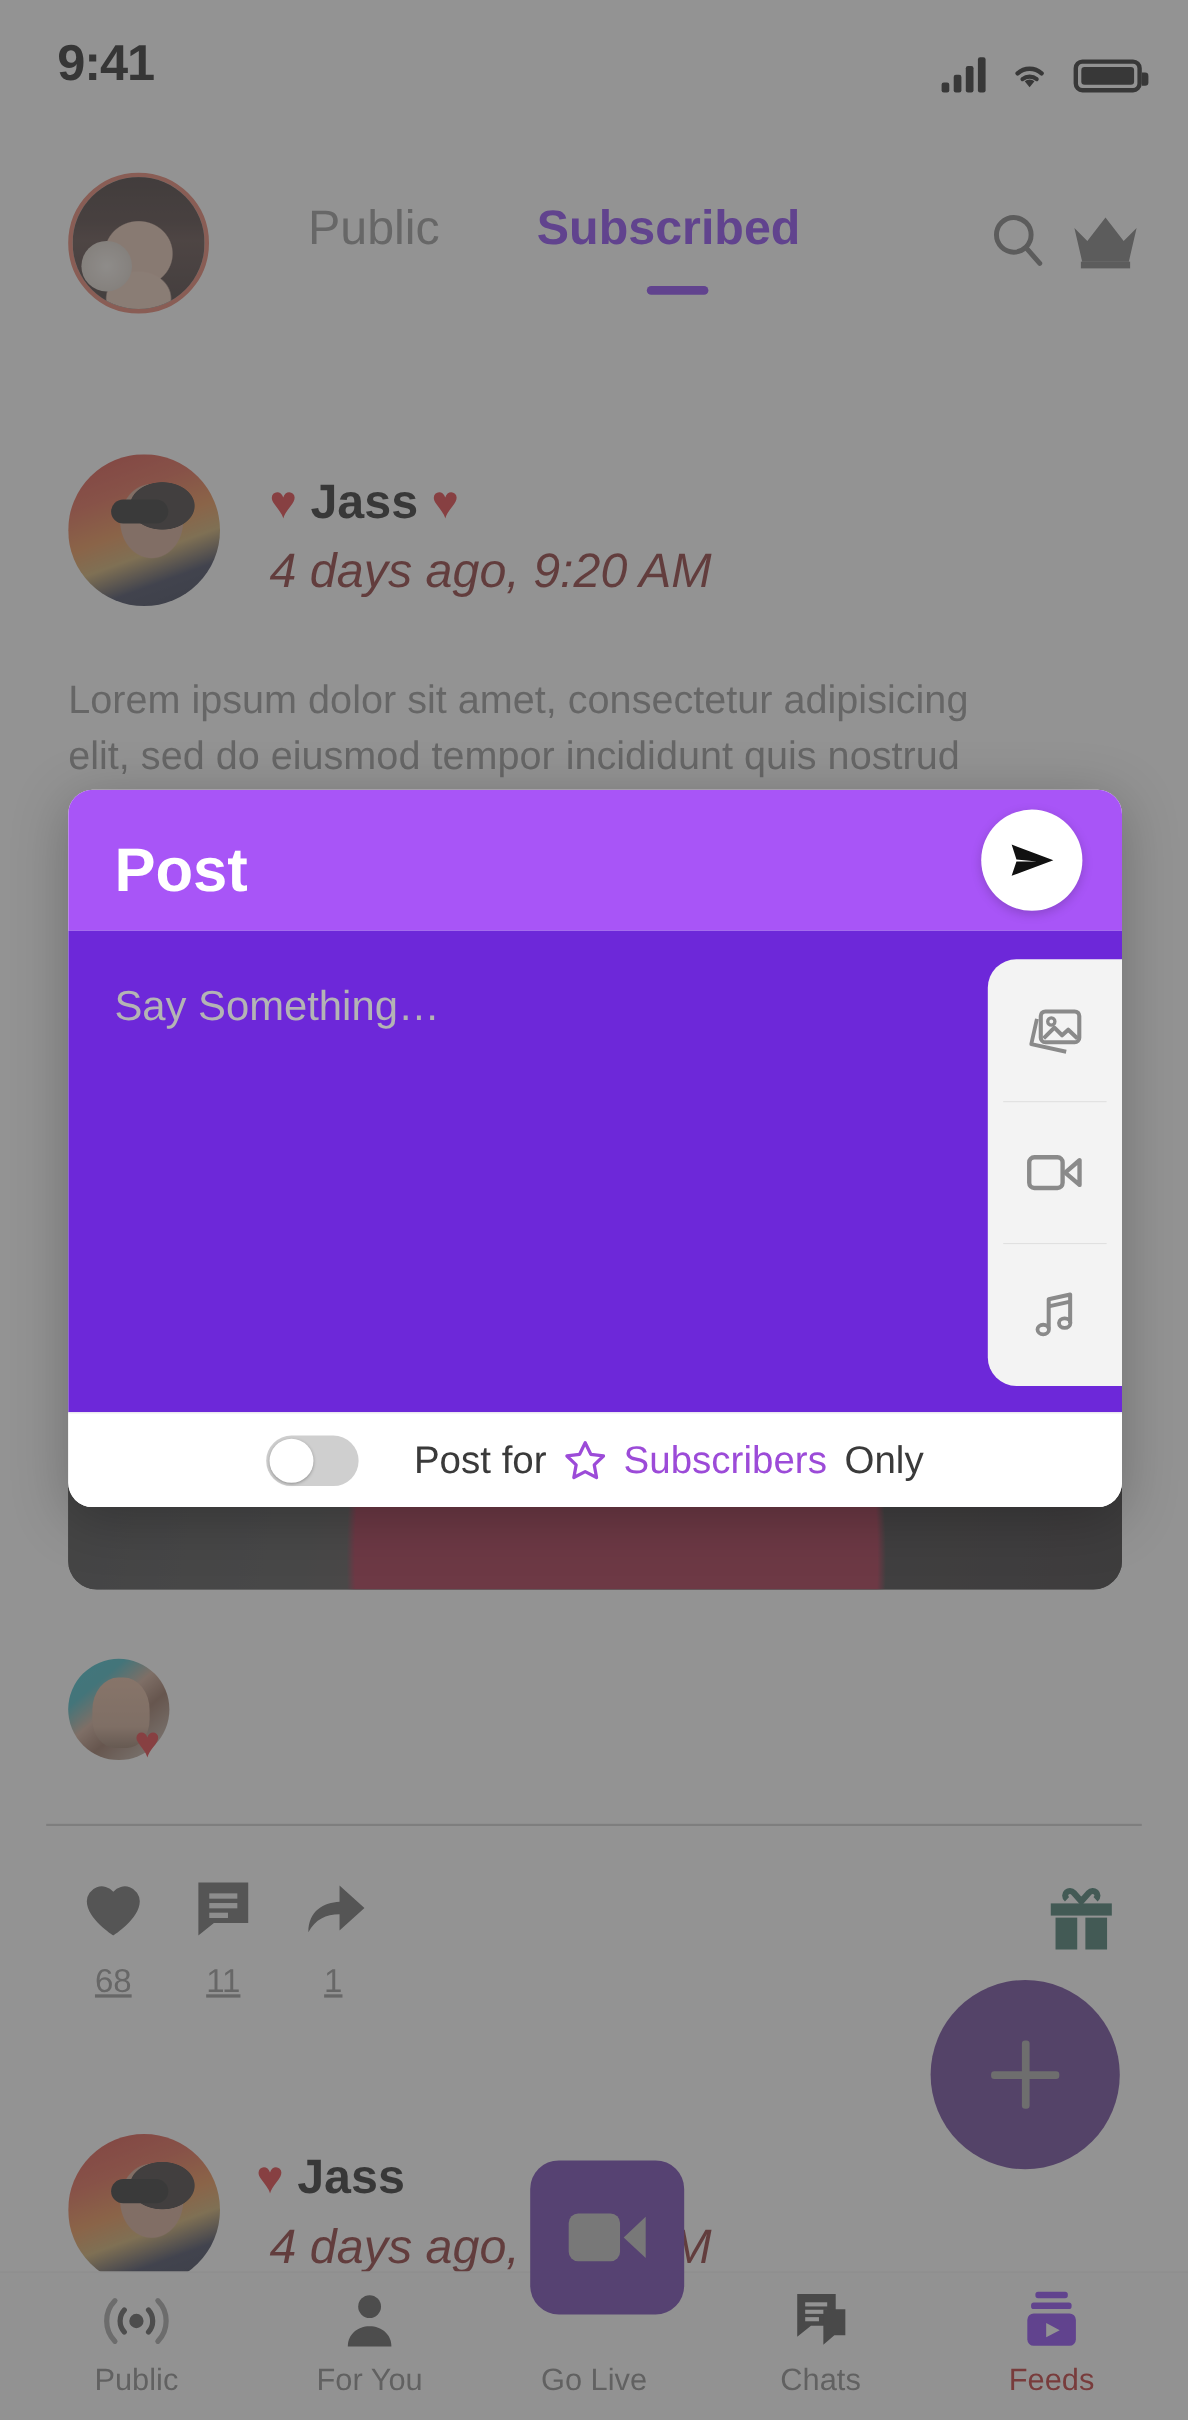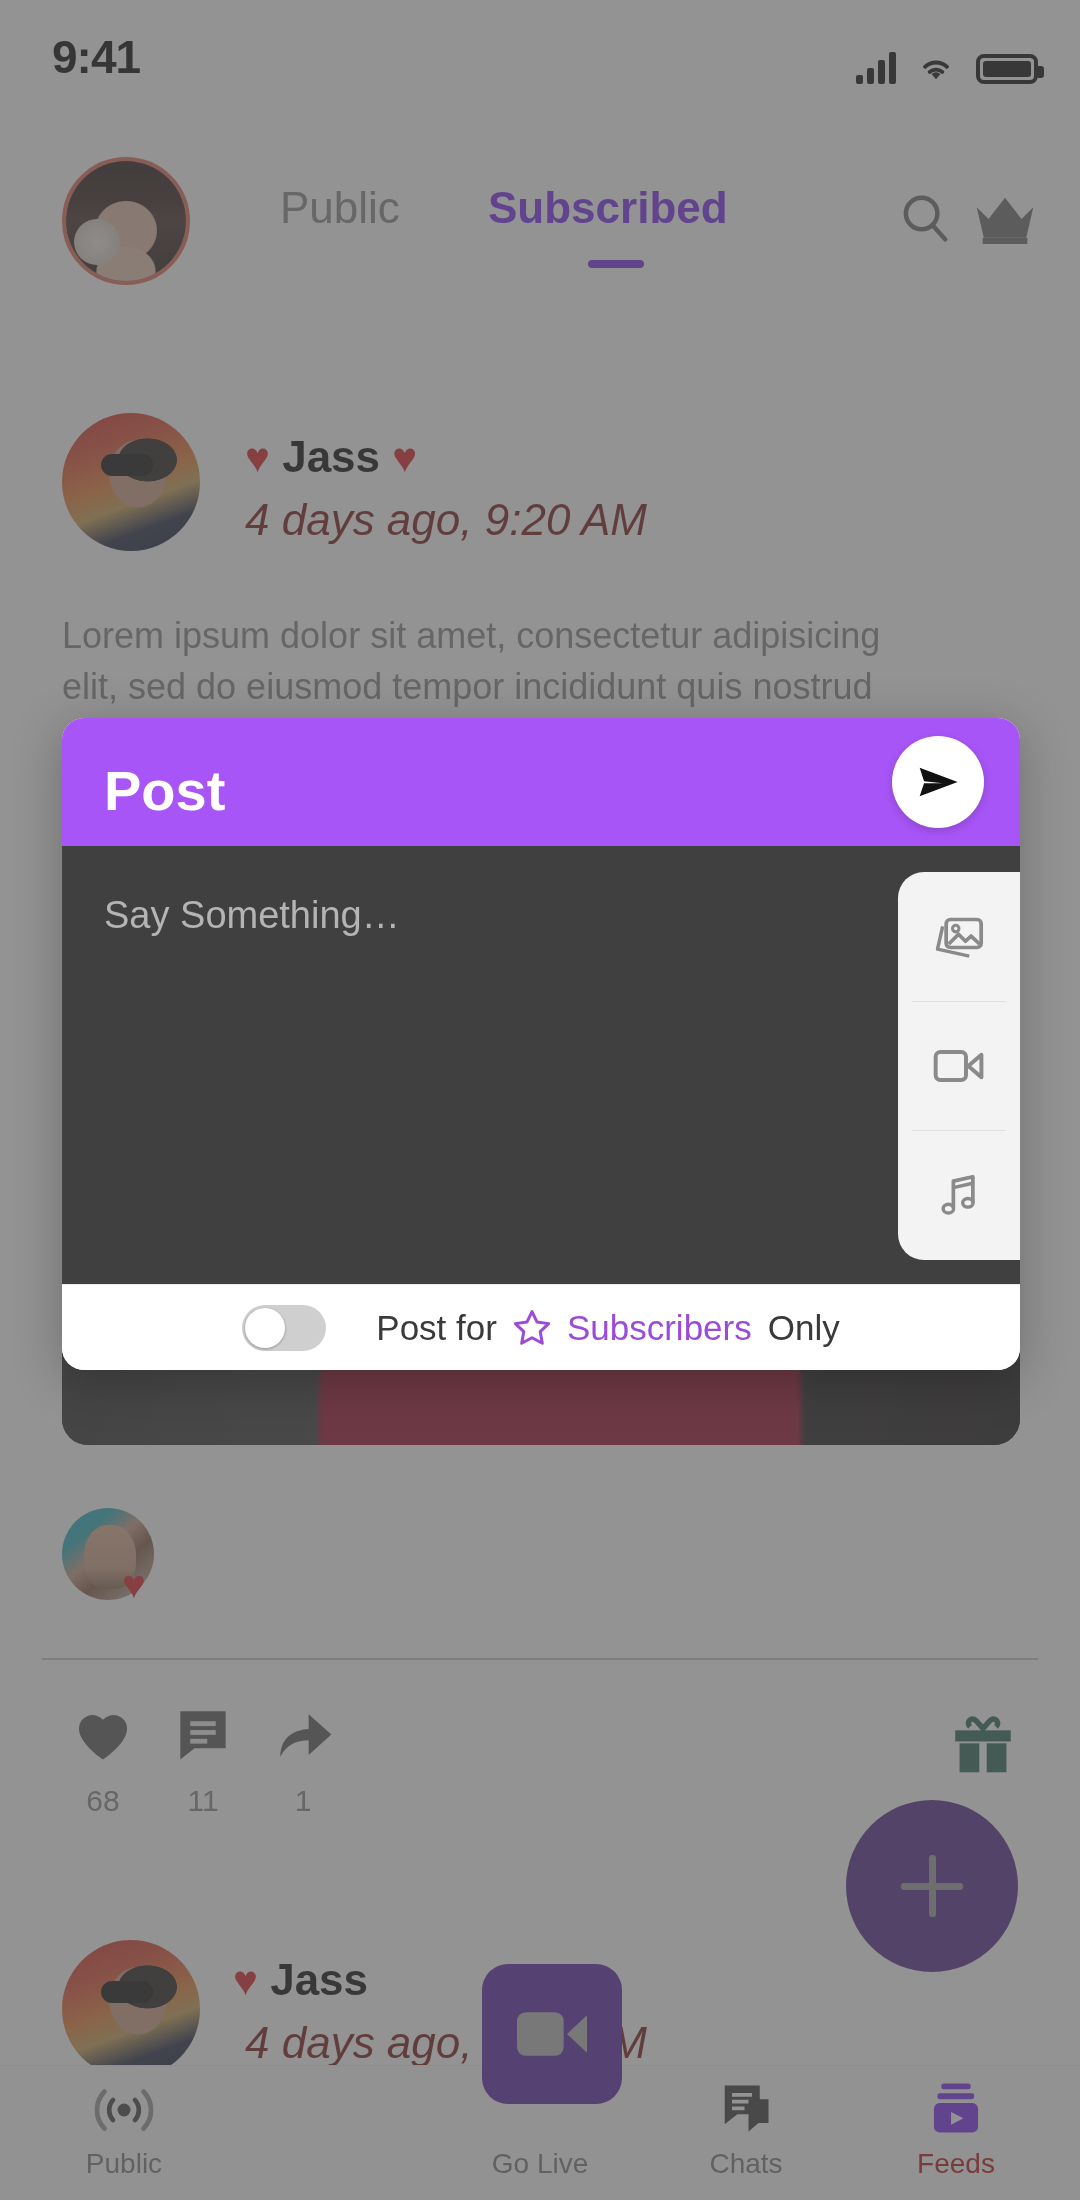--- a/index.html
+++ b/index.html
@@ -74,21 +74,21 @@
     background:linear-gradient(180deg,#e0b093 0%, #caa087 70%, #8a6a55 100%); }
   .likes .hb{ position:absolute; left:122px; top:56px; font-size:40px; color:#e0252c; line-height:1; }
   .likes .txt{ position:absolute; left:180px; top:22px; font-size:36px; color:#8d8d8d; }
 
   .divider{ position:absolute; left:42px; width:996px; height:2px; background:#c7c7c7; }
 
   
   .actions{ position:absolute; height:150px; }
   .act{ position:absolute; text-align:center; }
   .act .ico{ width:74px; height:68px; margin:0 auto; }
-  .act .cnt{ margin-top:12px; font-size:30px; color:#8b8b8b; }
+  .act .cnt{ margin-top:12px; font-size:30px; color:#8b8b8b;text-decoration:underline; }
   .gift{ position:absolute; right:60px; top:10px; width:74px; height:74px; }
 
   
   .fab{ position:absolute; right:62px; width:172px; height:172px; border-radius:50%;
     background:#5b2d8e; display:flex; align-items:center; justify-content:center; }
   .fab:before,.fab:after{ content:""; position:absolute; background:#9e9e9e; border-radius:3px; }
   .fab:before{ width:62px; height:7px; }
   .fab:after{ width:7px; height:62px; }
 
   
@@ -105,21 +105,21 @@
   #dim{ position:absolute; inset:0; background:rgba(80,80,80,0.62); }
 
   
   #modal{ position:absolute; left:62px; top:718px; width:958px; height:652px;
     border-radius:22px; overflow:hidden; background:#fff;
     box-shadow:0 10px 50px rgba(0,0,0,0.25); }
   .m-head{ position:relative; height:128px; background:#a855f7; }
   .m-title{ position:absolute; left:42px; top:40px; font-size:56px; font-weight:bold; color:#fff; }
   .m-send{ position:absolute; right:36px; top:18px; width:92px; height:92px; border-radius:50%;
     background:#fff; display:flex; align-items:center; justify-content:center; box-shadow:0 3px 10px rgba(0,0,0,.18); }
-  .m-body{ position:relative; height:438px; background:#404040; }
+  .m-body{ position:relative; height:438px; background:#6d28d9; }
   .m-placeholder{ position:absolute; left:42px; top:48px; font-size:38px; color:#b4b4b4; }
   .m-rail{ position:absolute; right:0; top:26px; width:122px; height:388px;
     background:#f3f3f3; border-radius:26px 0 0 26px; }
   .m-rail .slot{ position:relative; height:129px; display:flex; align-items:center; justify-content:center; }
   .m-rail .slot + .slot:before{ content:""; position:absolute; top:0; left:14px; right:14px; height:1px; background:#e0e0e0; }
   .m-foot{ position:relative; height:86px; background:#fff; border-top:1px solid #ececec;
     display:flex; align-items:center; justify-content:center; gap:0; }
   .toggle{ width:84px; height:46px; border-radius:23px; background:#cfcfcf; position:relative; margin-right:50px; }
   .toggle .knob{ position:absolute; left:3px; top:3px; width:40px; height:40px; border-radius:50%; background:#fff;
      box-shadow:0 1px 3px rgba(0,0,0,.3); }
@@ -251,20 +251,29 @@
       <div class="bn-item" style="left:24px;">
         <div class="ico">
           <svg width="70" height="56" viewBox="0 0 28 22">
             <circle cx="14" cy="11" r="2.6" fill="#474747"></circle>
             <path d="M9.6 7a6 6 0 000 8M18.4 7a6 6 0 010 8" stroke="#474747" stroke-width="1.9" fill="none" stroke-linecap="round"></path>
             <path d="M6.2 3.6a10.6 10.6 0 000 14.8M21.8 3.6a10.6 10.6 0 010 14.8" stroke="#9a9a9a" stroke-width="1.9" fill="none" stroke-linecap="round"></path>
           </svg>
         </div>
         <div class="lb">Public</div>
       </div>
+      <div class="bn-item" style="left:236px;">
+        <div class="ico">
+          <svg width="58" height="58" viewBox="0 0 24 24">
+            <circle cx="12" cy="7" r="4.3" fill="#474747"></circle>
+            <path d="M3.8 22c0-4.6 3.7-7.6 8.2-7.6s8.2 3 8.2 7.6z" fill="#474747"></path>
+          </svg>
+        </div>
+        <div class="lb">For You</div>
+      </div>
       <div class="bn-item" style="left:440px;">
         <div class="ico"></div>
         <div class="lb">Go Live</div>
       </div>
       <div class="bn-item" style="left:646px;">
         <div class="ico">
           <svg width="62" height="60" viewBox="0 0 24 24">
             <path d="M3.5 3h14v11.5H8.5l-5 4z" fill="#3d3d3d"></path>
             <rect x="6.4" y="6" width="8" height="1.5" fill="#fff"></rect>
             <rect x="6.4" y="8.7" width="8" height="1.5" fill="#fff"></rect>

